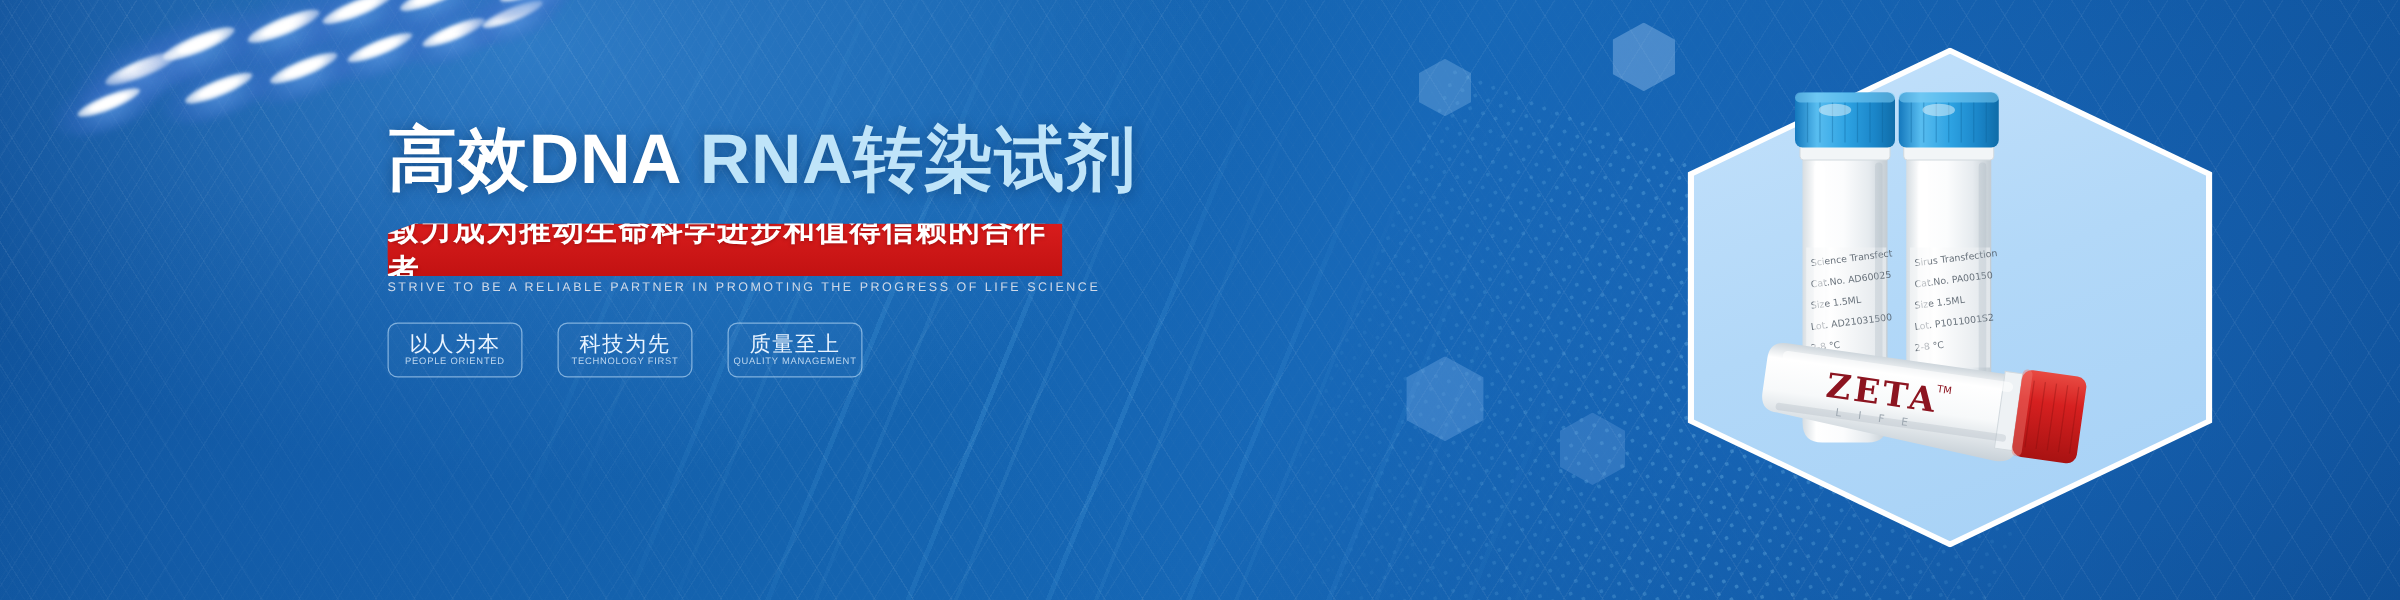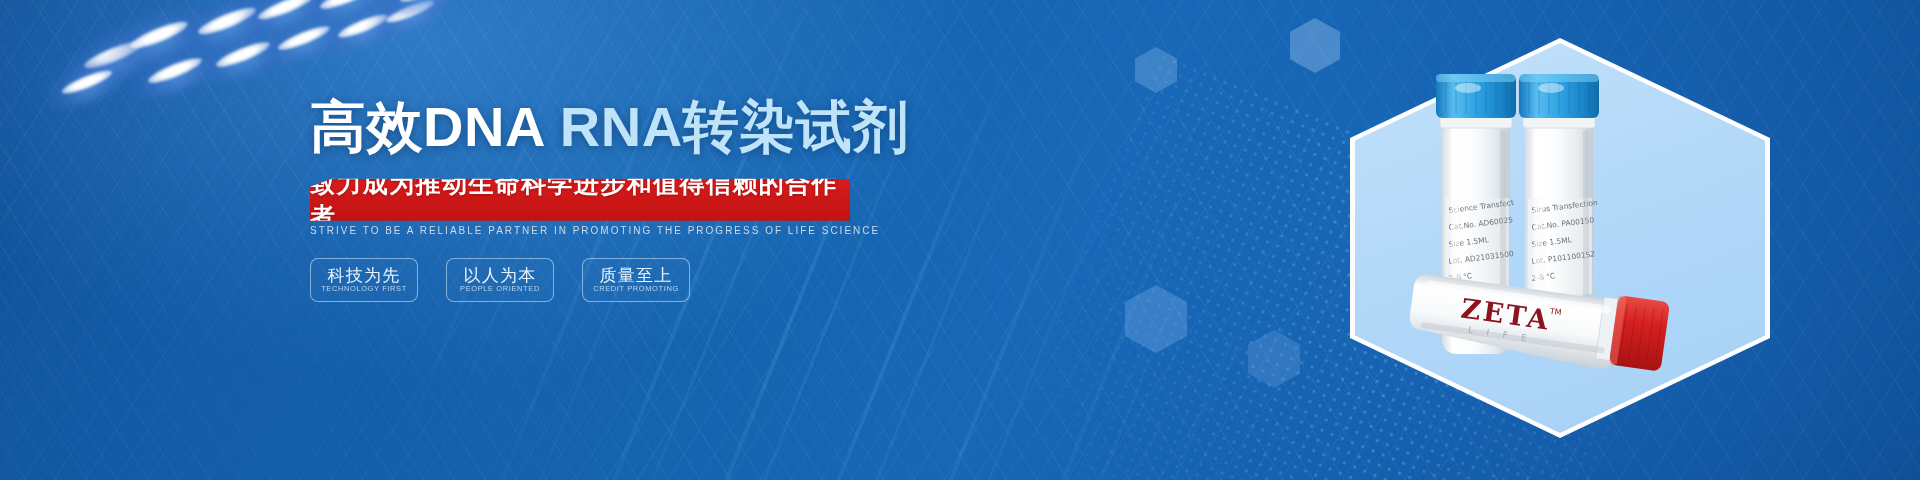--- a/index.html
+++ b/index.html
@@ -339,27 +339,27 @@
       <span class="w">高效DNA </span><span class="b">RNA转染试剂</span>
     </div>
 
     <div class="ribbon">
       <span class="ribbon-text">致力成为推动生命科学进步和值得信赖的合作者</span>
     </div>
     <div class="ribbon-en">STRIVE TO BE A RELIABLE PARTNER IN PROMOTING THE PROGRESS OF LIFE SCIENCE</div>
 
     <div class="pills">
       <div class="pill">
+        <span class="pill-cn">以人为本</span>
+        <span class="pill-en">PEOPLE ORIENTED</span>
+      </div>
+      <div class="pill">
         <span class="pill-cn">科技为先</span>
         <span class="pill-en">TECHNOLOGY FIRST</span>
       </div>
       <div class="pill">
-        <span class="pill-cn">以人为本</span>
-        <span class="pill-en">PEOPLE ORIENTED</span>
-      </div>
-      <div class="pill">
         <span class="pill-cn">质量至上</span>
-        <span class="pill-en">CREDIT PROMOTING</span>
+        <span class="pill-en">QUALITY MANAGEMENT</span>
       </div>
     </div>
 
   </div>
 </div>
 
 </body></html>

